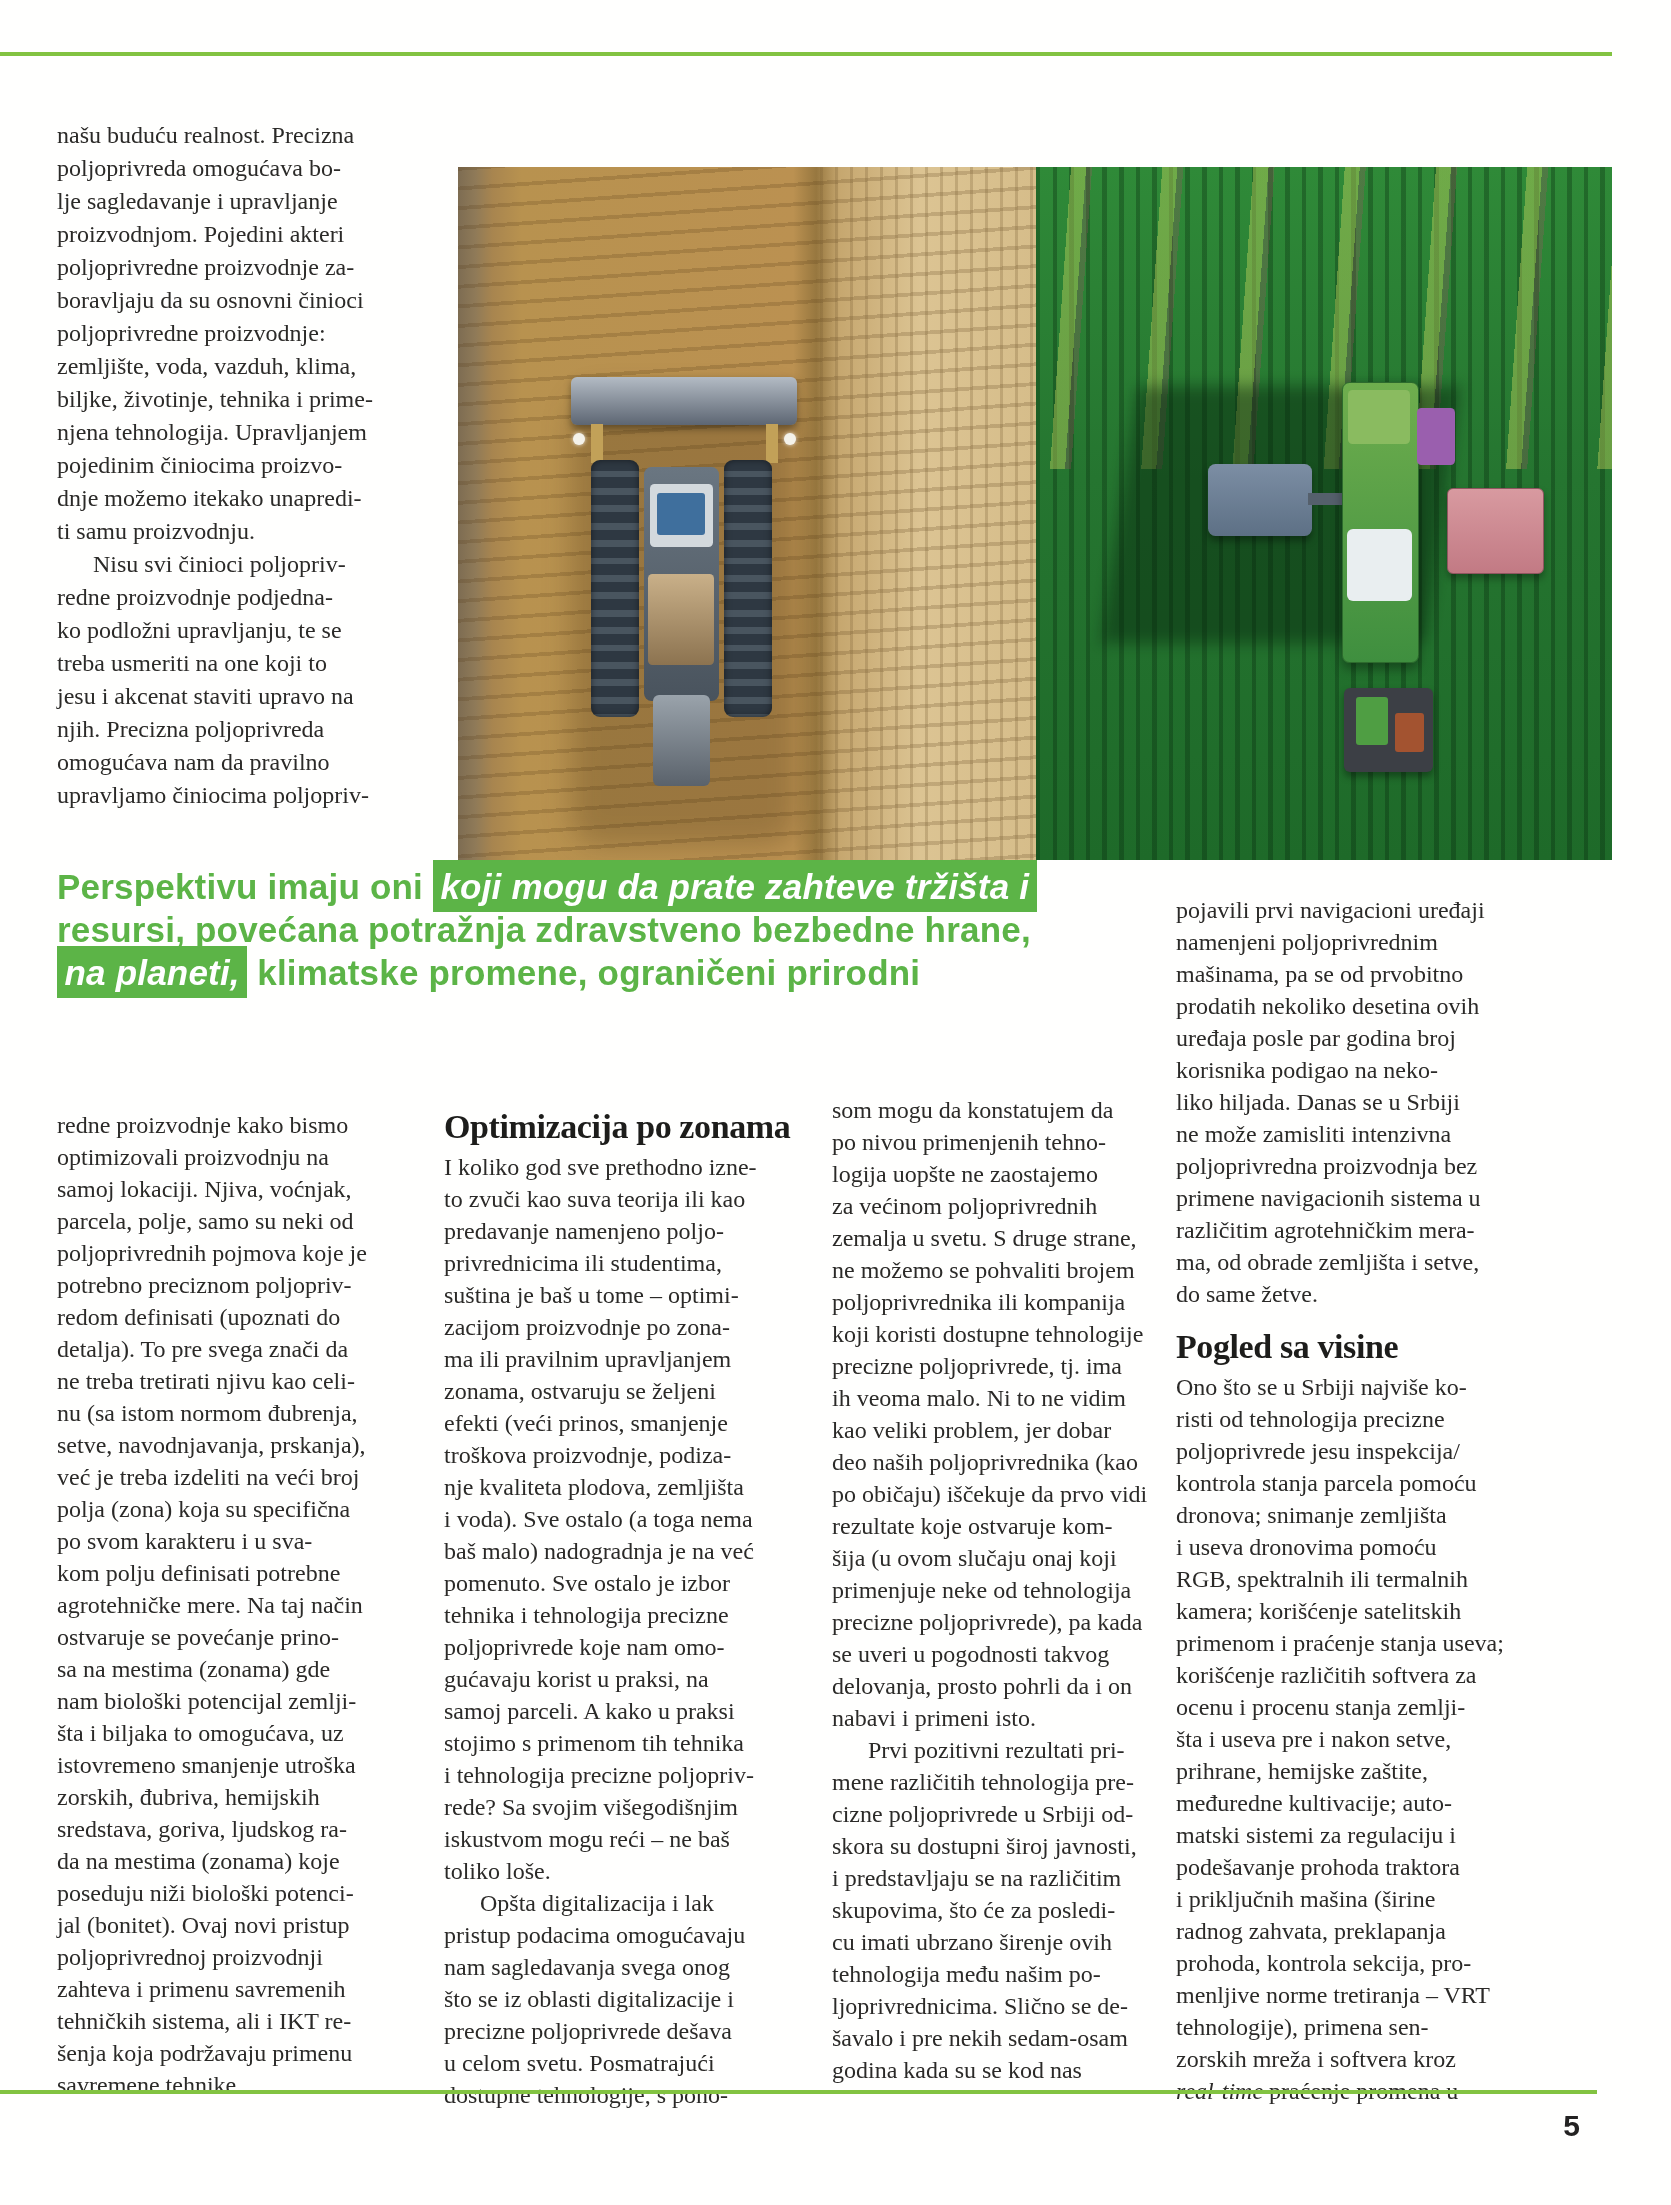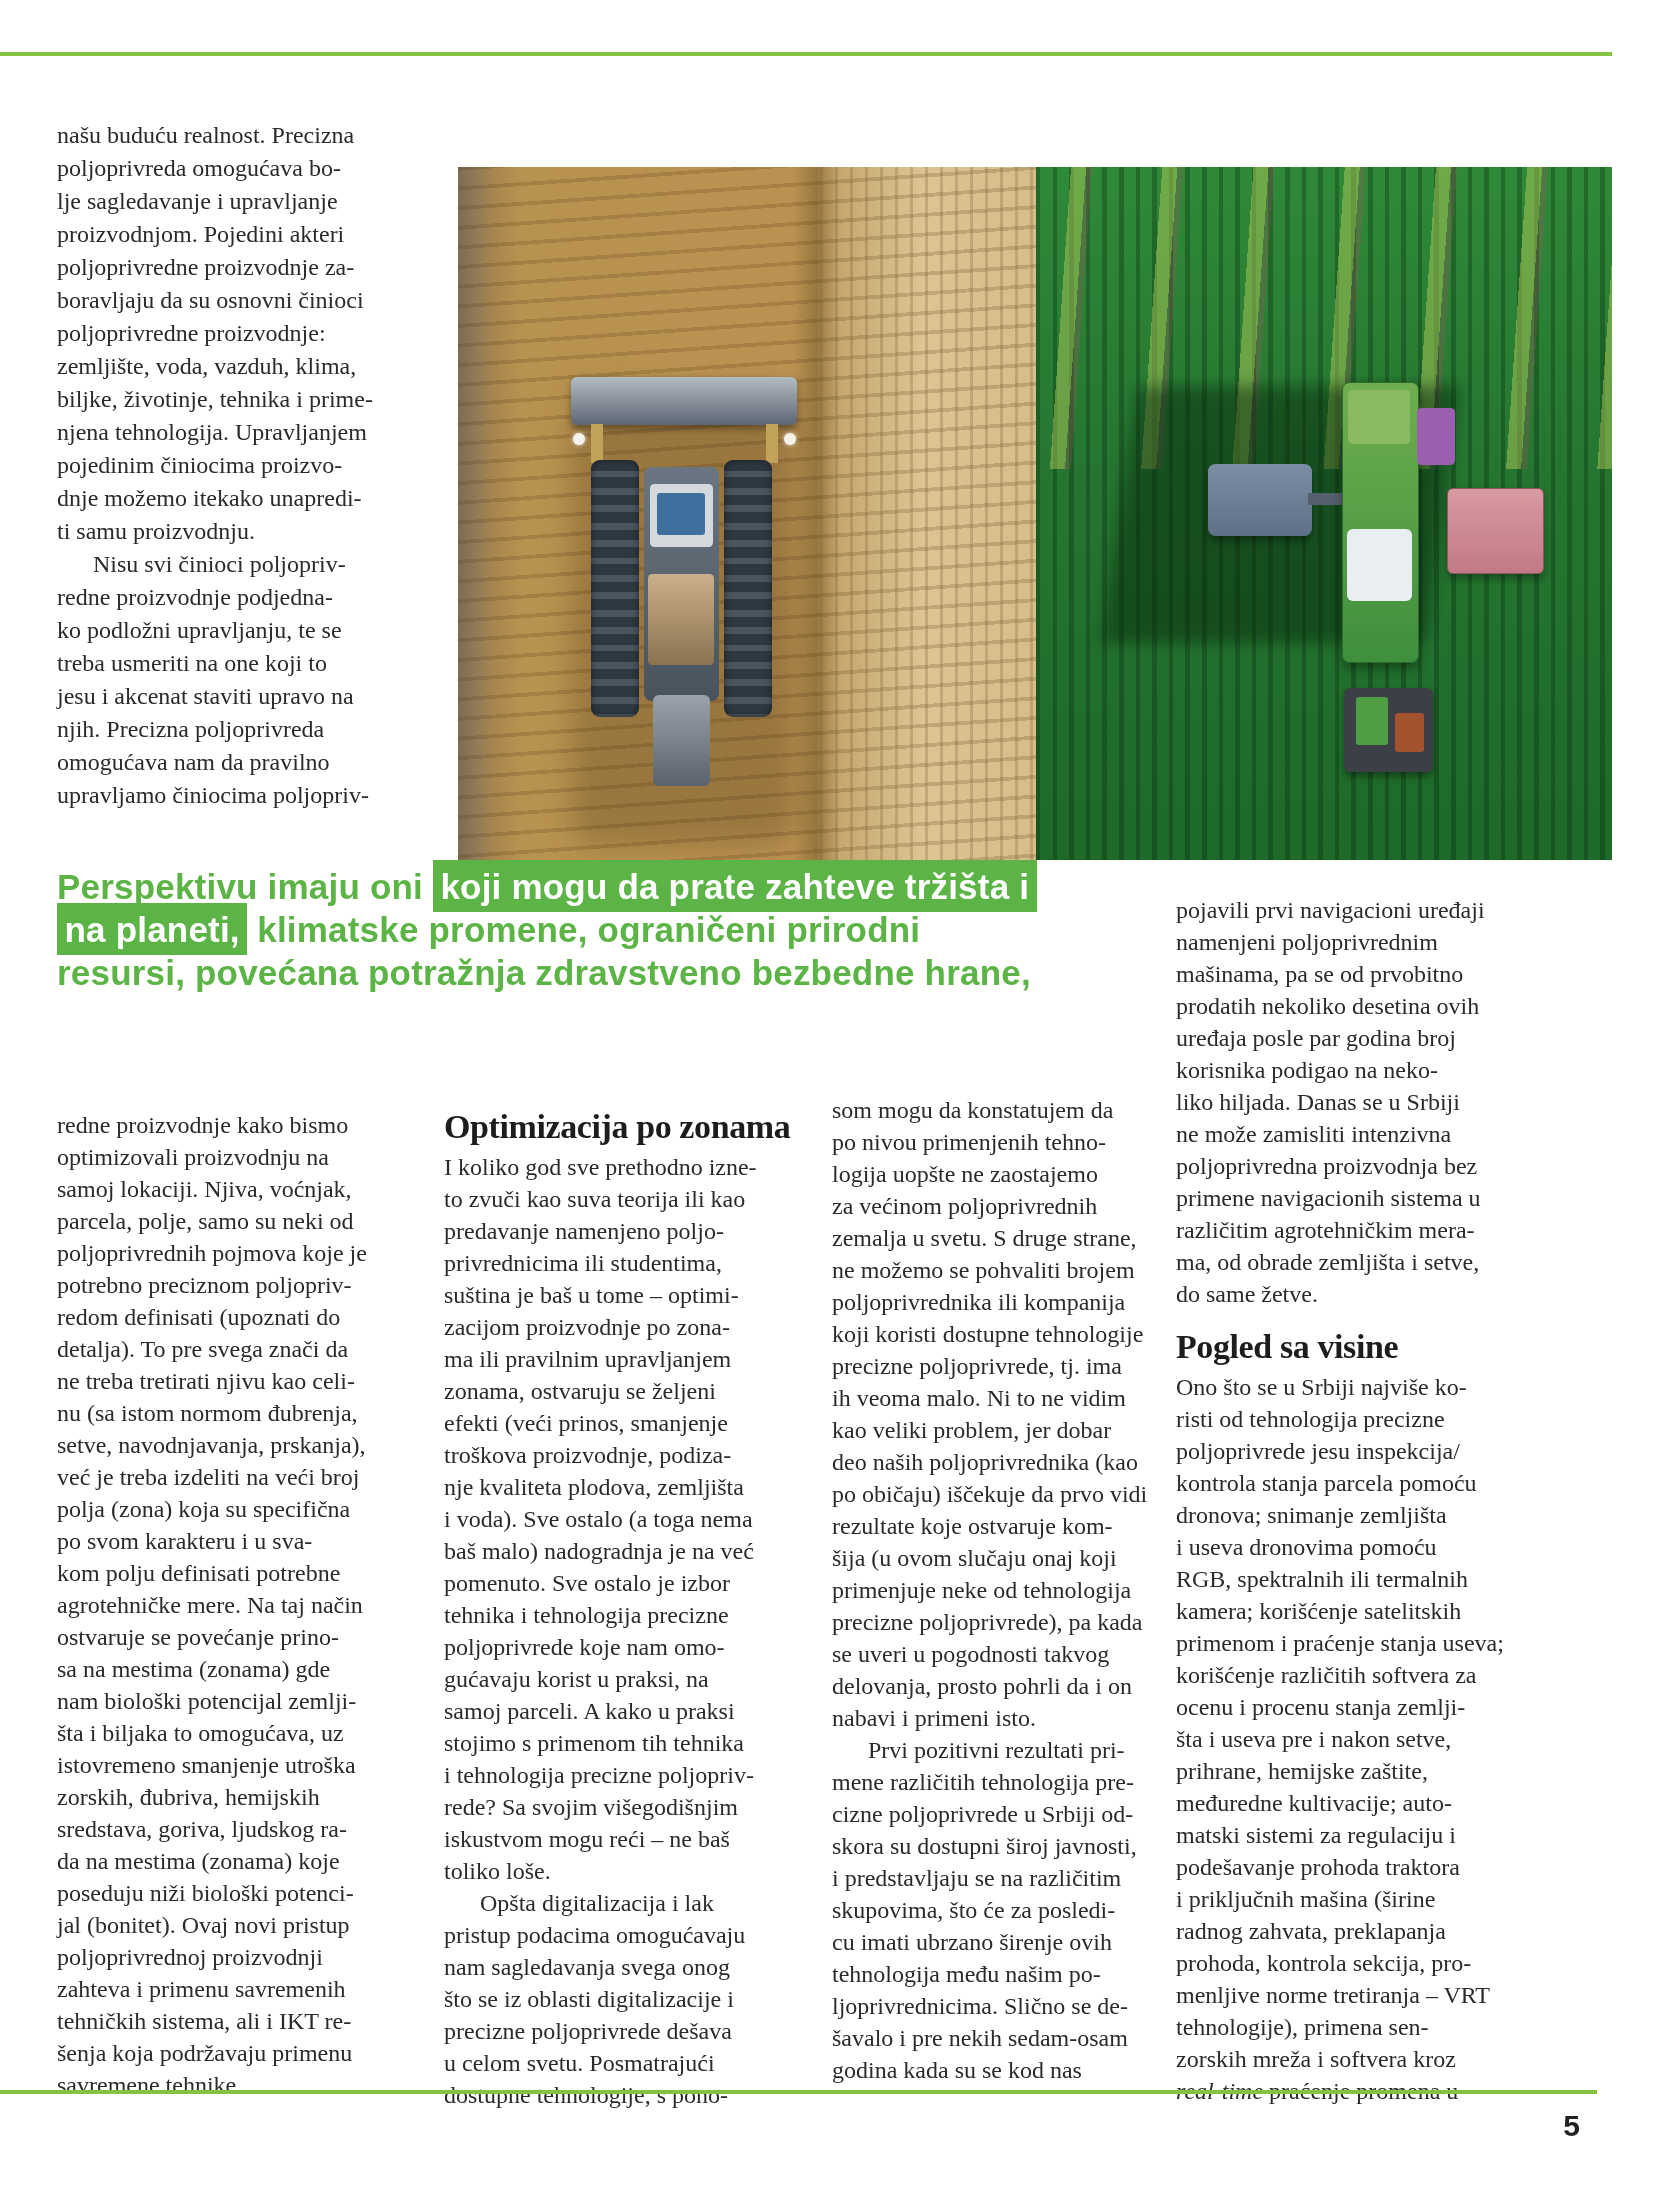--- a/index.html
+++ b/index.html
@@ -47,20 +47,21 @@
     font-size:35px;
     line-height:43px;
     letter-spacing:0.2px;
     color:var(--green);
   }
   .quote .line{white-space:nowrap;}
   .quote .hl{
     background:var(--green);
     color:#ffffff;
     padding:6.8px 7.5px 6px 7.5px;
+    font-style:italic;
   }
   .it{font-style:italic;}
 
   .page-number{
     position:absolute;left:1505px;top:2109px;width:75px;
     text-align:right;
     font-family:"Liberation Sans", sans-serif;
     font-weight:bold;font-size:30px;color:#232222;
   }
 
@@ -170,22 +171,22 @@
     <div class="harv-roof"></div>
     <div class="harv-module"></div>
     <div class="wagon"></div>
     <div class="implement"></div>
     <div class="impl-green"></div>
     <div class="impl-red"></div>
   </figure>
 
   <div class="quote">
       <div class="line"><span>Perspektivu imaju oni </span><span class="hl">koji mogu da prate zahteve tržišta i</span></div>
+      <div class="line"><span>resursi, povećana potražnja zdravstveno bezbedne hrane,</span></div>
       <div class="line"><span class="hl">na planeti,</span><span> klimatske promene, ograničeni prirodni</span></div>
-      <div class="line"><span>resursi, povećana potražnja zdravstveno bezbedne hrane,</span></div>
     </div>
 
   <div class="textcol col1">
       <div class="line">redne proizvodnje kako bismo</div>
       <div class="line">optimizovali proizvodnju na</div>
       <div class="line">samoj lokaciji. Njiva, voćnjak,</div>
       <div class="line">parcela, polje, samo su neki od</div>
       <div class="line">poljoprivrednih pojmova koje je</div>
       <div class="line">potrebno preciznom poljopriv-</div>
       <div class="line">redom definisati (upoznati do</div>

